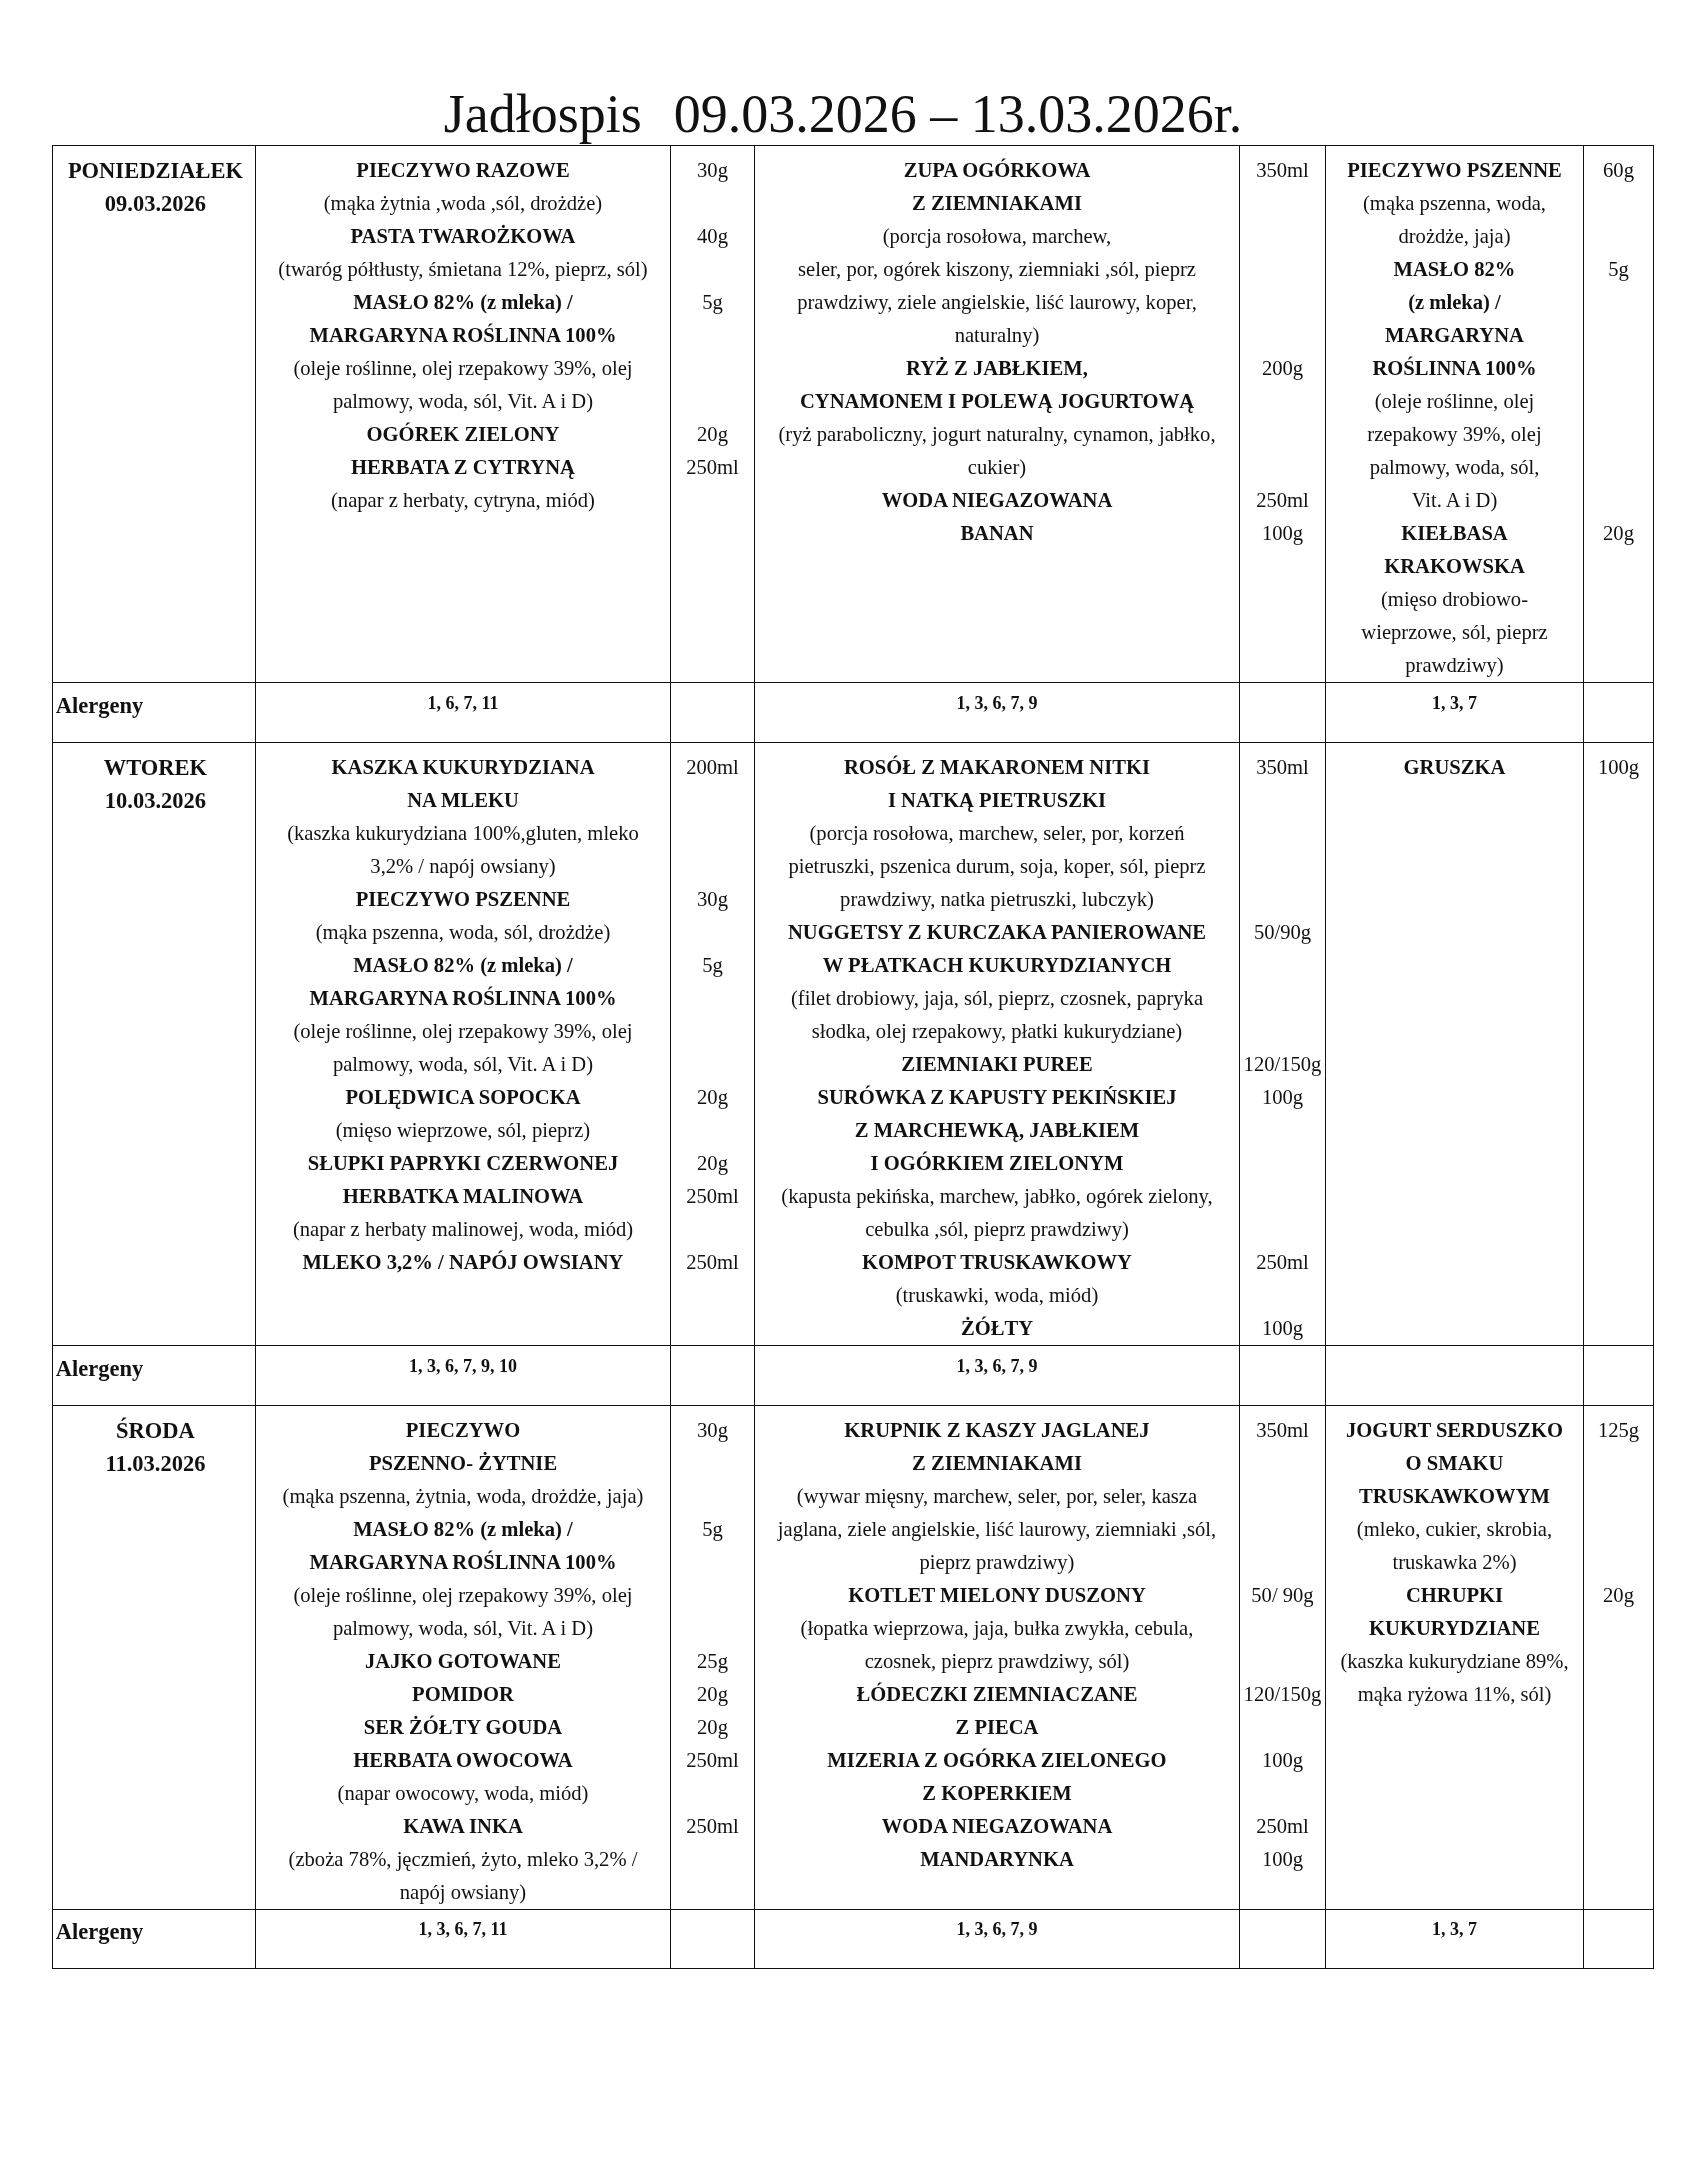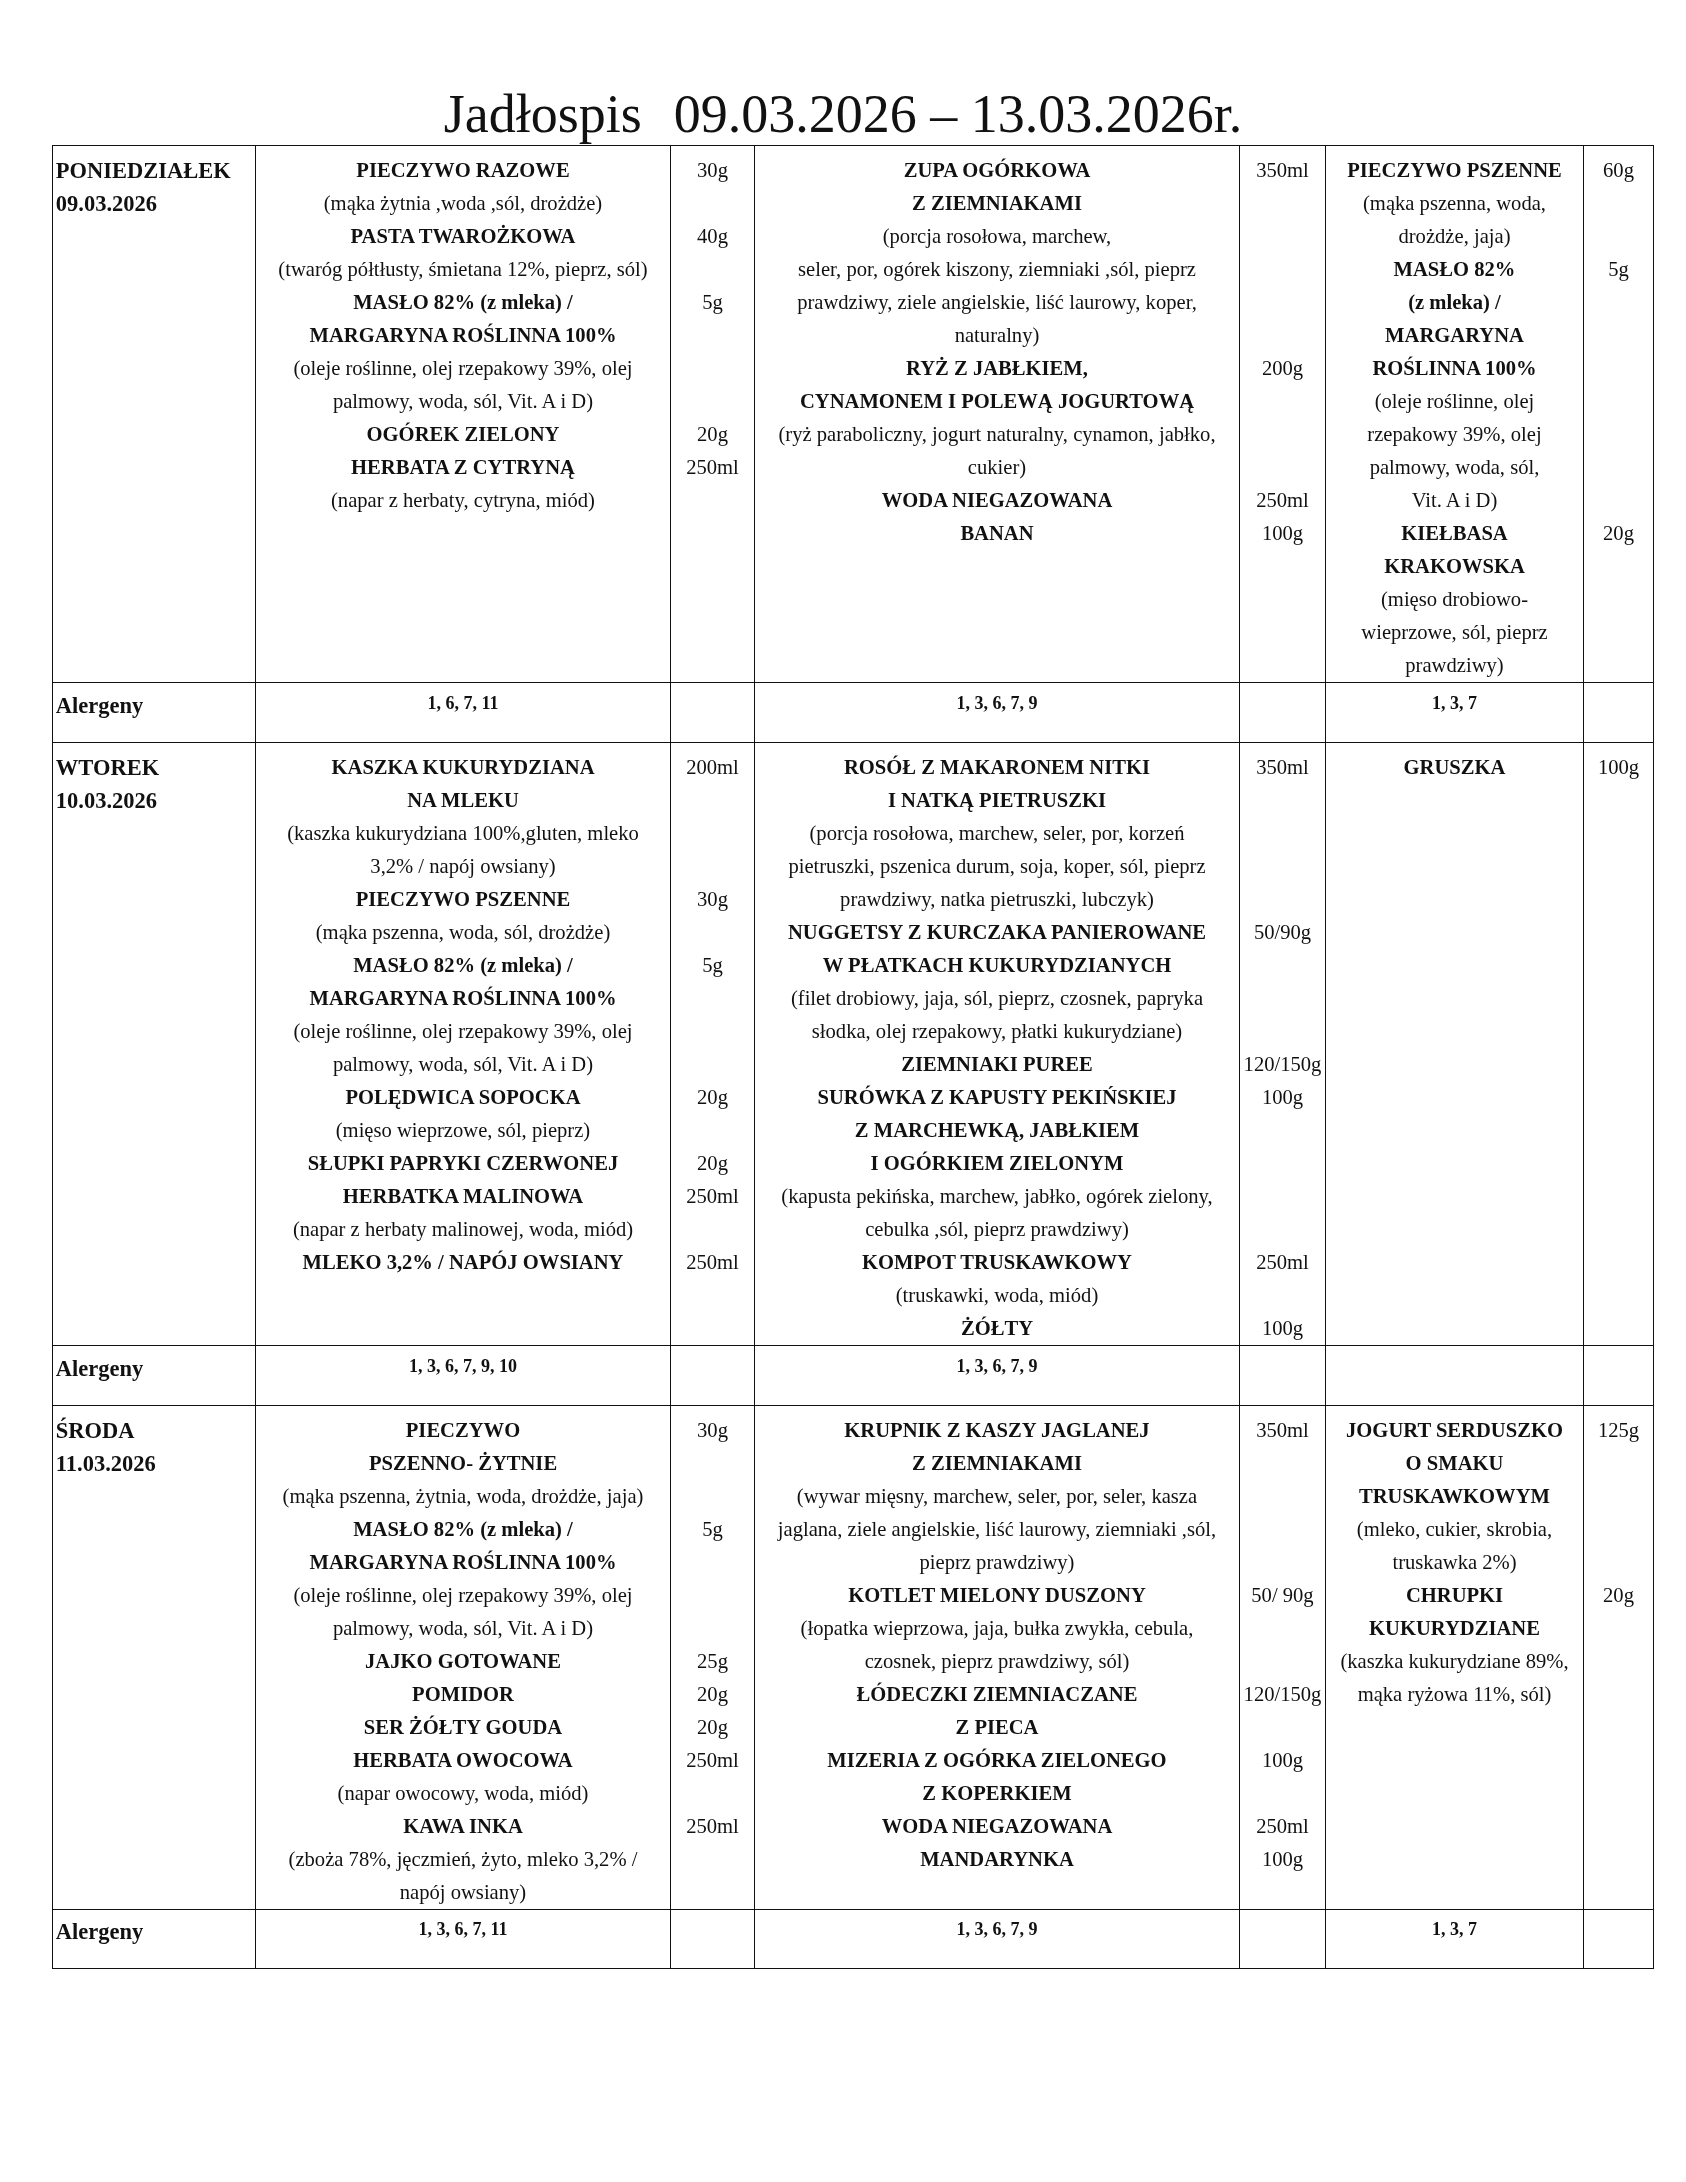--- a/index.html
+++ b/index.html
@@ -16,21 +16,21 @@
   col.c-snq { width: 84px; }
   col.c-ob { width: 485px; }
   col.c-obq { width: 86px; }
   col.c-pw { width: 258px; }
   col.c-pwq { width: 70px; }
   th { font-weight: bold; font-size: 23.4px; height: 56px; text-align: center; padding-top: 7.5px !important; }
   tr.head th { height: 56px; line-height: 28px; }
   .cell-lines { padding-top: 8.4px; }
   .ln { height: 33px; line-height: 33px; font-size: 20.6px; text-align: center; white-space: nowrap; }
   .ln.b { font-weight: bold; }
-  .ln.l { text-align: left; padding-left: 2.8px; font-weight: bold; font-size: 22.5px; }
+  .ln.l { text-align: center; padding-left: 2.8px; font-weight: bold; font-size: 22.5px; }
   .qty .ln { font-size: 20.6px; }
   td.allergen-label { font-weight: bold; font-size: 22.5px; padding: 9.4px 0 0 2.8px !important; text-align: left; }
   td.allergen-val { font-weight: bold; font-size: 18px; text-align: center; padding-top: 9.4px !important; }
   tr.allergen-row td { height: 49px; }
 </style>
 </head>
 <body>
 
 <div class="title">
   <span>Jadłospis</span><span class="gap"></span><span>09.03.2026 – 13.03.2026r.</span>

